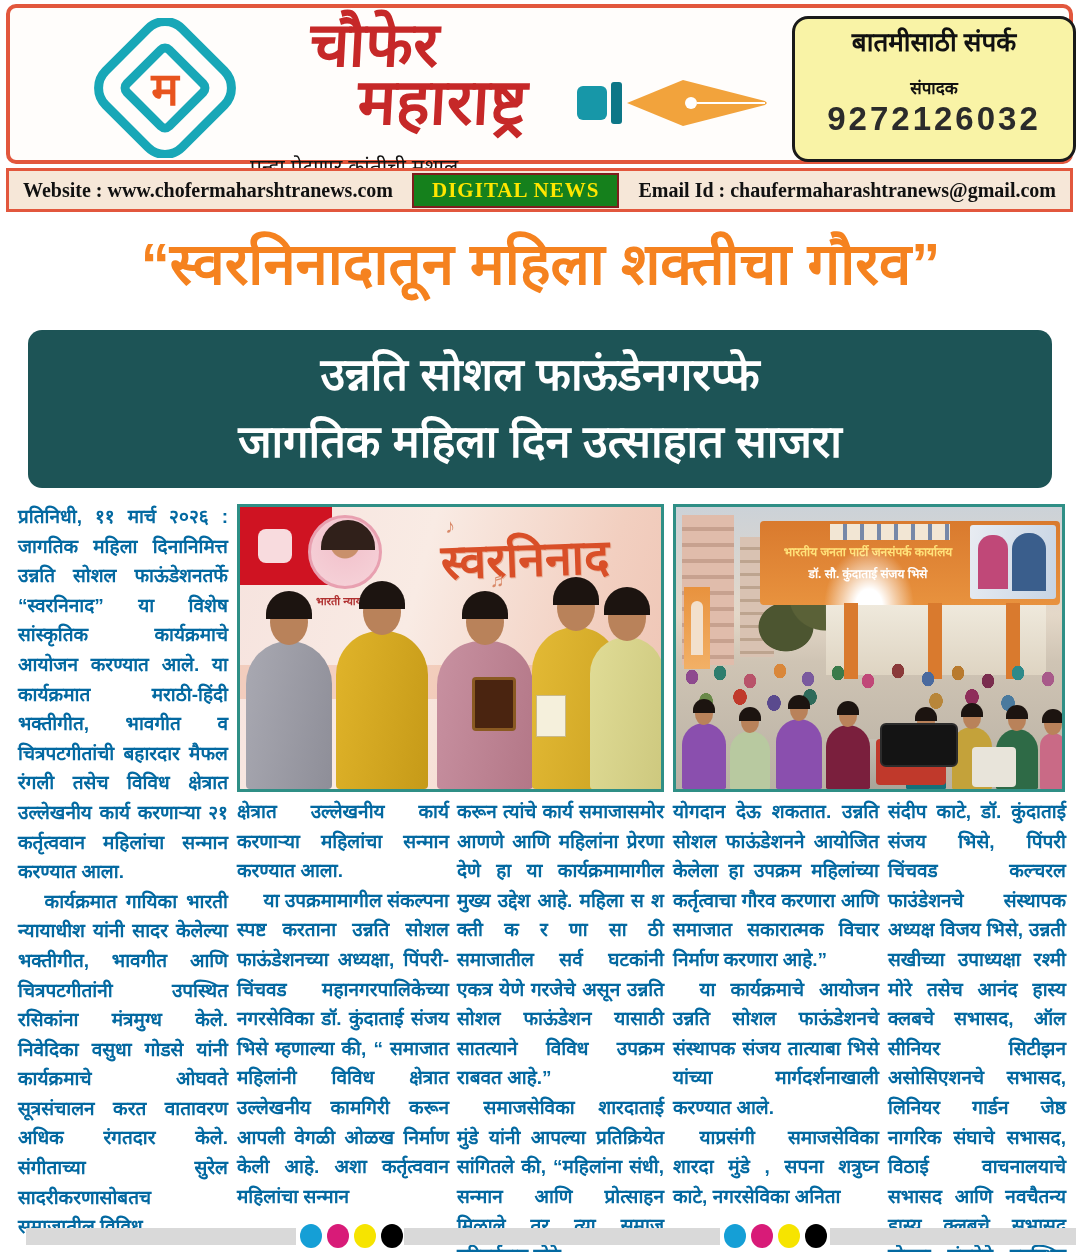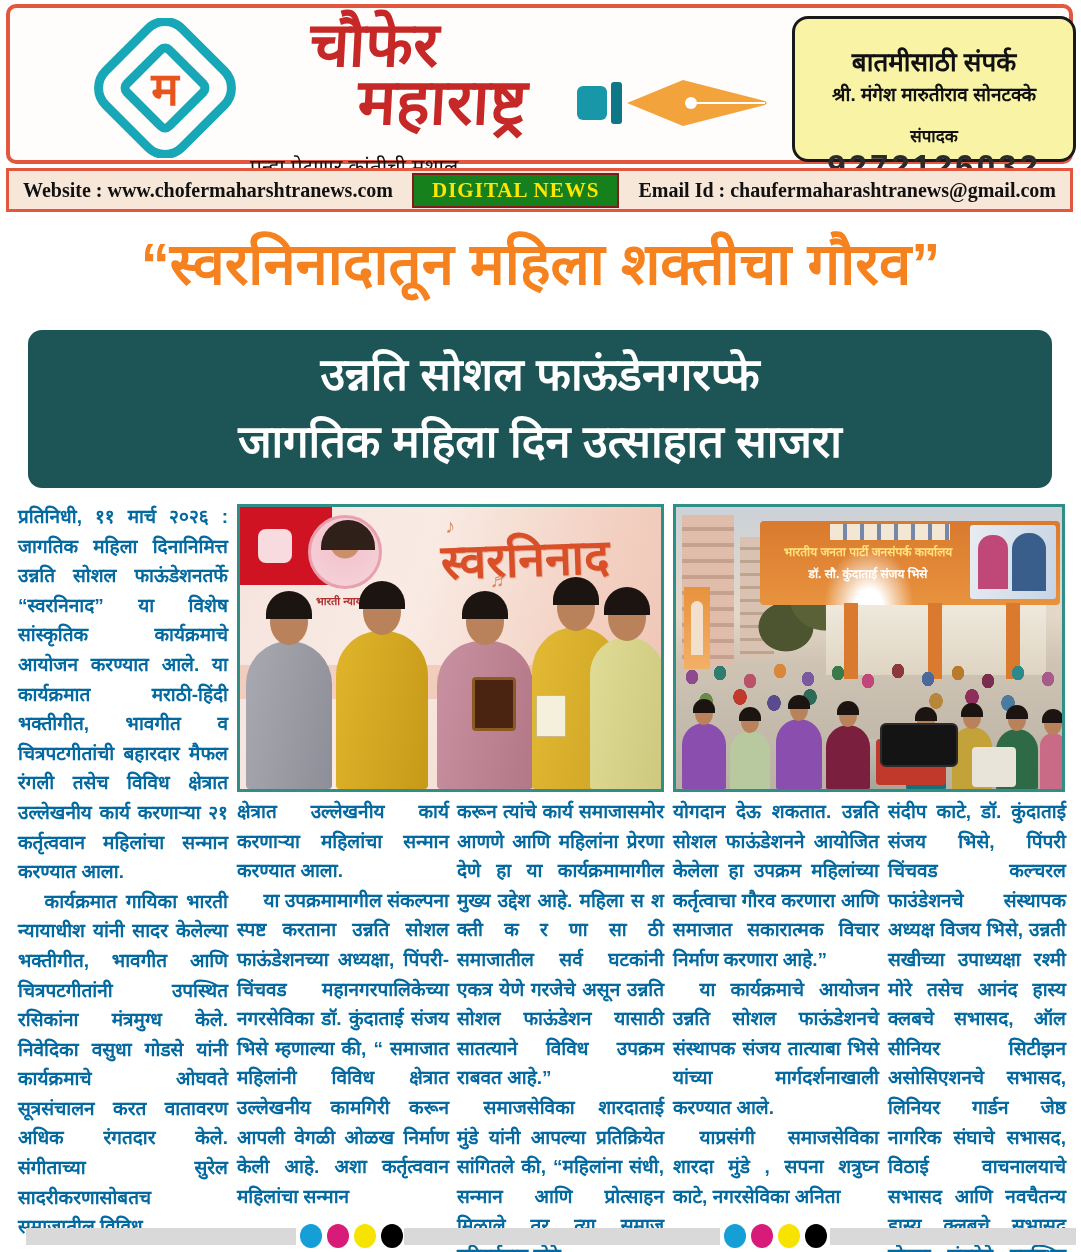--- a/index.html
+++ b/index.html
@@ -20,21 +20,21 @@
   .logo-svg{position:absolute;left:80px;top:10px;}
   .title1{position:absolute;left:300px;top:6px;font-size:62px;font-weight:800;
     color:var(--masthead-red);transform:skewX(-3deg);line-height:1;}
   .title2{position:absolute;left:348px;top:62px;font-size:64px;font-weight:800;
     color:var(--masthead-red);transform:skewX(-3deg);line-height:1;}
   .pen-svg{position:absolute;left:565px;top:66px;}
   .tagline{position:absolute;left:240px;top:144px;width:360px;text-align:left;
     font-size:21px;font-weight:400;color:#111;}
   .contact-card{position:absolute;left:782px;top:8px;width:284px;height:146px;
     background:var(--card-yellow);border:3px solid #1a1a1a;border-radius:16px;
-    text-align:center;padding-top:24px;color:#111;}
+    text-align:center;padding-top:4px;color:#111;}
   .cc-heading{font-size:26px;font-weight:800;}
   .cc-name{font-size:19px;font-weight:800;margin-top:2px;}
   .cc-role{font-size:17px;font-weight:800;margin-top:17px;}
   .cc-phone{font-size:33px;font-weight:800;letter-spacing:3px;color:#2b2b2b;margin-top:1px;}
 
   
   .infobar{position:absolute;left:6px;top:168px;width:1067px;height:44px;
     background:var(--bar-cream);border:3px solid var(--border-red);
     display:flex;align-items:center;justify-content:space-between;padding:0 14px;}
   .infobar .txt{font-family:"Liberation Serif","DejaVu Serif",serif;
@@ -205,21 +205,20 @@
       <rect x="2" y="12" width="30" height="34" rx="6" fill="#1797a8"></rect>
       <rect x="36" y="8" width="11" height="42" rx="3" fill="#0d7787"></rect>
       <polygon points="52,29 108,6 190,27 192,29 190,31 108,52" fill="#f2a33c"></polygon>
       <circle cx="116" cy="29" r="6" fill="#ffffff"></circle>
       <line x1="122" y1="29" x2="190" y2="29" stroke="#ffffff" stroke-width="2"></line>
     </svg>
     <div class="tagline">पुन्हा पेटणार क्रांतीची मशाल....</div>
 
     <div class="contact-card">
       <div class="cc-heading">बातमीसाठी संपर्क</div>
-      <div class="cc-name">श्री. मंगेश मारुतीराव सोनटक्के</div>
       <div class="cc-role">संपादक</div>
       <div class="cc-phone">9272126032</div>
     </div>
   </div>
 
   <div class="infobar">
     <span class="txt">Website : www.chofermaharshtranews.com</span>
     <span class="badge">DIGITAL NEWS</span>
     <span class="txt">Email Id : chaufermaharashtranews@gmail.com</span>
   </div>

